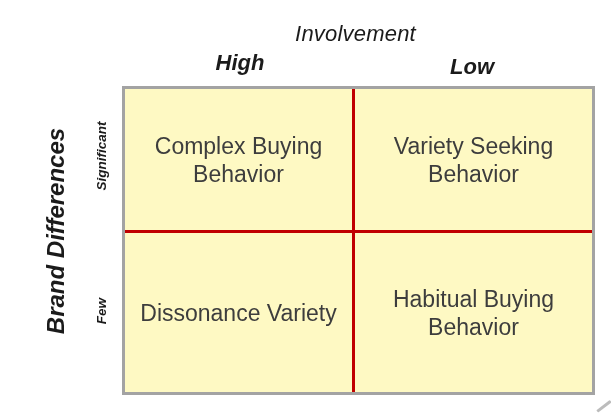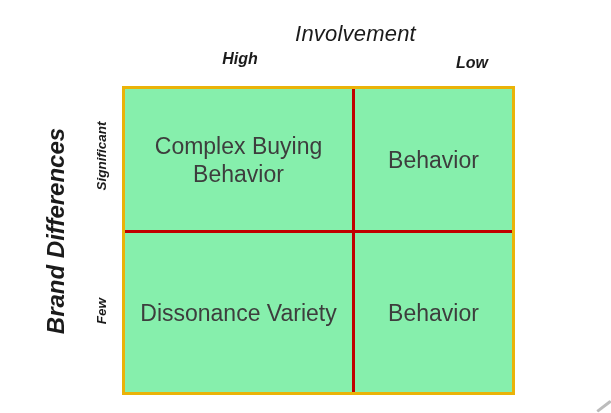--- a/index.html
+++ b/index.html
@@ -24,21 +24,21 @@
     text-align: center;
     font-size: 22px;
     font-weight: normal;
     font-style: italic;
     color: #1b1b1b;
     letter-spacing: 0.2px;
   }
   .col-label {
     position: absolute;
     text-align: center;
-    font-size: 16px;
+    font-size: 22px;
     font-weight: bold;
     font-style: italic;
     color: #1b1b1b;
   }
   .col-label.high { left: 125px; top: 50px; width: 230px; }
   .col-label.low  { left: 358px; top: 54px; width: 228px; }
   .y-title {
     position: absolute;
     left: -64px;
     top: 216px;
@@ -64,28 +64,28 @@
     font-style: italic;
     color: #1b1b1b;
   }
   .row-label.significant { left: 60px; top: 146px; }
   .row-label.few         { left: 60px; top: 301px; }
   
   .grid {
     position: absolute;
     left: 122px;
     top: 86px;
-    width: 393px;
+    width: 473px;
     height: 309px;
     box-sizing: border-box;
-    border: 3px solid #eab308;
+    border: 3px solid #a3a3a3;
     display: grid;
     grid-template-columns: 230px 1fr;
     grid-template-rows: 144px 1fr;
-    background: #86efac;
+    background: #fef9c3;
   }
   .cell {
     box-sizing: border-box;
     display: flex;
     flex-direction: column;
     align-items: center;
     justify-content: center;
     text-align: center;
     font-size: 23px;
     line-height: 28px;
@@ -127,28 +127,30 @@
   <div class="row-label few">Few</div>
 
   <div class="grid">
 
     <div class="cell top left">
       <span>Complex Buying</span>
       <span>Behavior</span>
     </div>
 
     <div class="cell top">
+      <span>Variety Seeking</span>
       <span>Behavior</span>
     </div>
 
     <div class="cell left">
       <span>Dissonance Variety</span>
     </div>
 
     <div class="cell">
+      <span>Habitual Buying</span>
       <span>Behavior</span>
     </div>
 
   </div>
 
   <div class="corner-artifact"></div>
 
 </div>
 
 </body></html>

